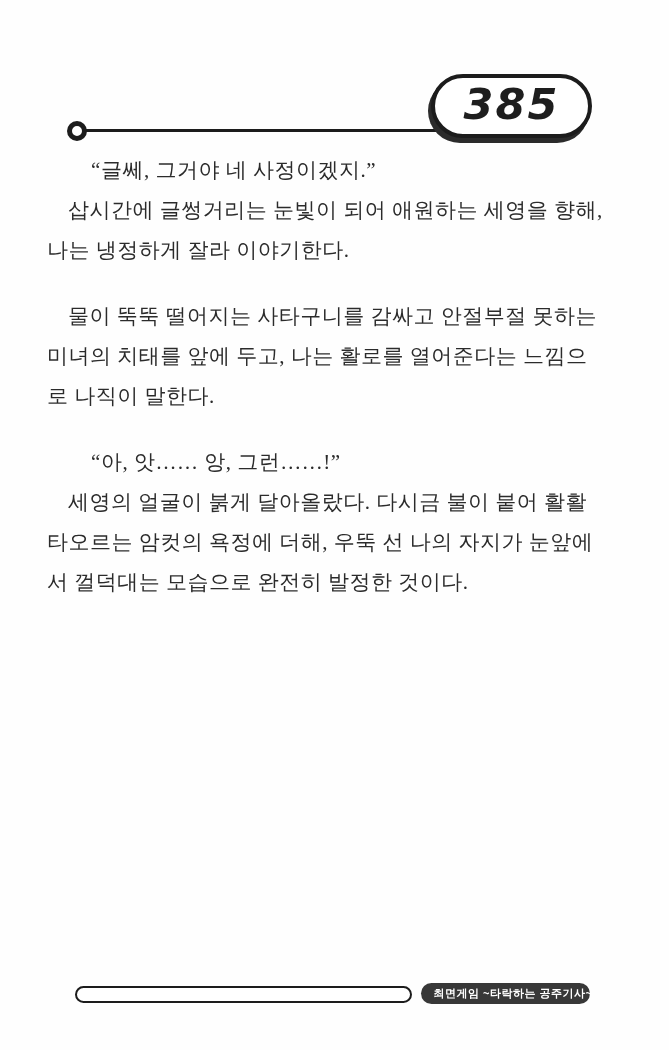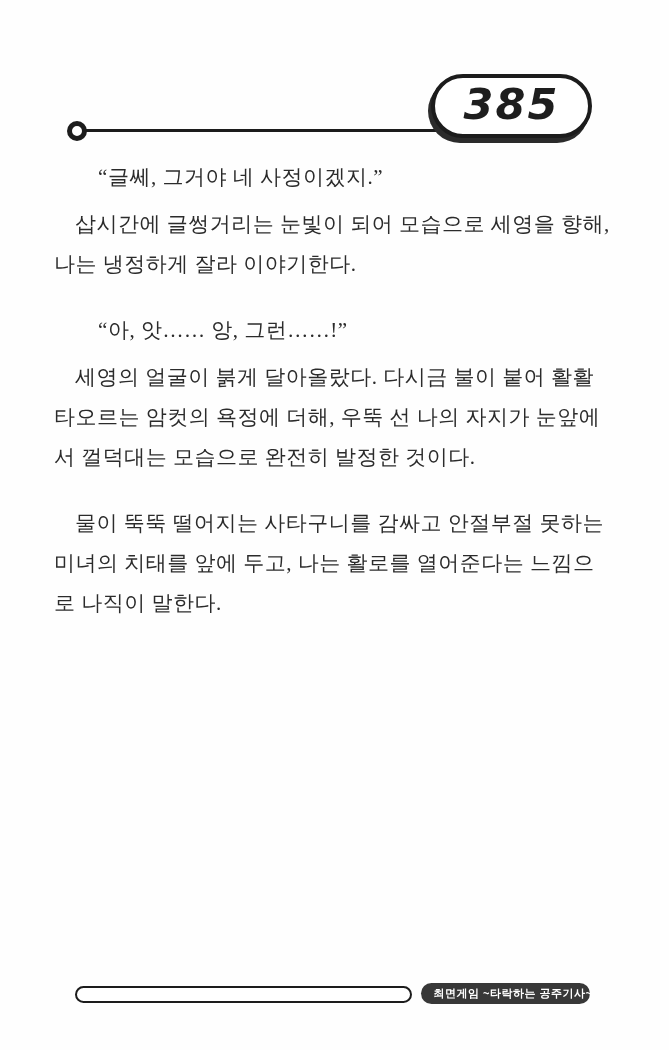--- a/index.html
+++ b/index.html
@@ -55,21 +55,21 @@
   
   .text-body {
     position: absolute;
     left: 47px; top: 150px;
     width: 576px;
     font-size: 21px;
     line-height: 40px;
     letter-spacing: 0.5px;
   }
   .text-body p {
-    margin: 7px;
+    margin: 0;
     white-space: pre-line;
     text-align: left;
   }
   .text-body p.narration { text-indent: 1em; }
   .text-body p.dialogue  { text-indent: 2.1em; }
   .block + .block { margin-top: 26px; }
 
   
   .footer-blank-pill {
     position: absolute;
@@ -104,33 +104,33 @@
 
   <div class="page-number-badge">
     <span class="num">385</span>
   </div>
   <div class="header-rule"></div>
   <div class="header-rule-ring"></div>
 
   <div class="text-body">
       <div class="block">
         <p class="dialogue">“글쎄, 그거야 네 사정이겠지.”</p>
-        <p class="narration">삽시간에 글썽거리는 눈빛이 되어 모습으로 세영을 향해,
+        <p class="narration">삽시간에 글썽거리는 눈빛이 되어 애원하는 세영을 향해,
 나는 냉정하게 잘라 이야기한다.</p>
+      </div>
+      <div class="block">
+        <p class="narration">물이 뚝뚝 떨어지는 사타구니를 감싸고 안절부절 못하는
+미녀의 치태를 앞에 두고, 나는 활로를 열어준다는 느낌으
+로 나직이 말한다.</p>
       </div>
       <div class="block">
         <p class="dialogue">“아, 앗…… 앙, 그런……!”</p>
         <p class="narration">세영의 얼굴이 붉게 달아올랐다. 다시금 불이 붙어 활활
 타오르는 암컷의 욕정에 더해, 우뚝 선 나의 자지가 눈앞에
 서 껄덕대는 모습으로 완전히 발정한 것이다.</p>
-      </div>
-      <div class="block">
-        <p class="narration">물이 뚝뚝 떨어지는 사타구니를 감싸고 안절부절 못하는
-미녀의 치태를 앞에 두고, 나는 활로를 열어준다는 느낌으
-로 나직이 말한다.</p>
       </div>
     </div>
 
   <div class="footer-blank-pill"></div>
   <div class="footer-series-badge">
     <span class="title">최면게임 ~타락하는 공주기사~</span>
   </div>
 
 </div>
 

